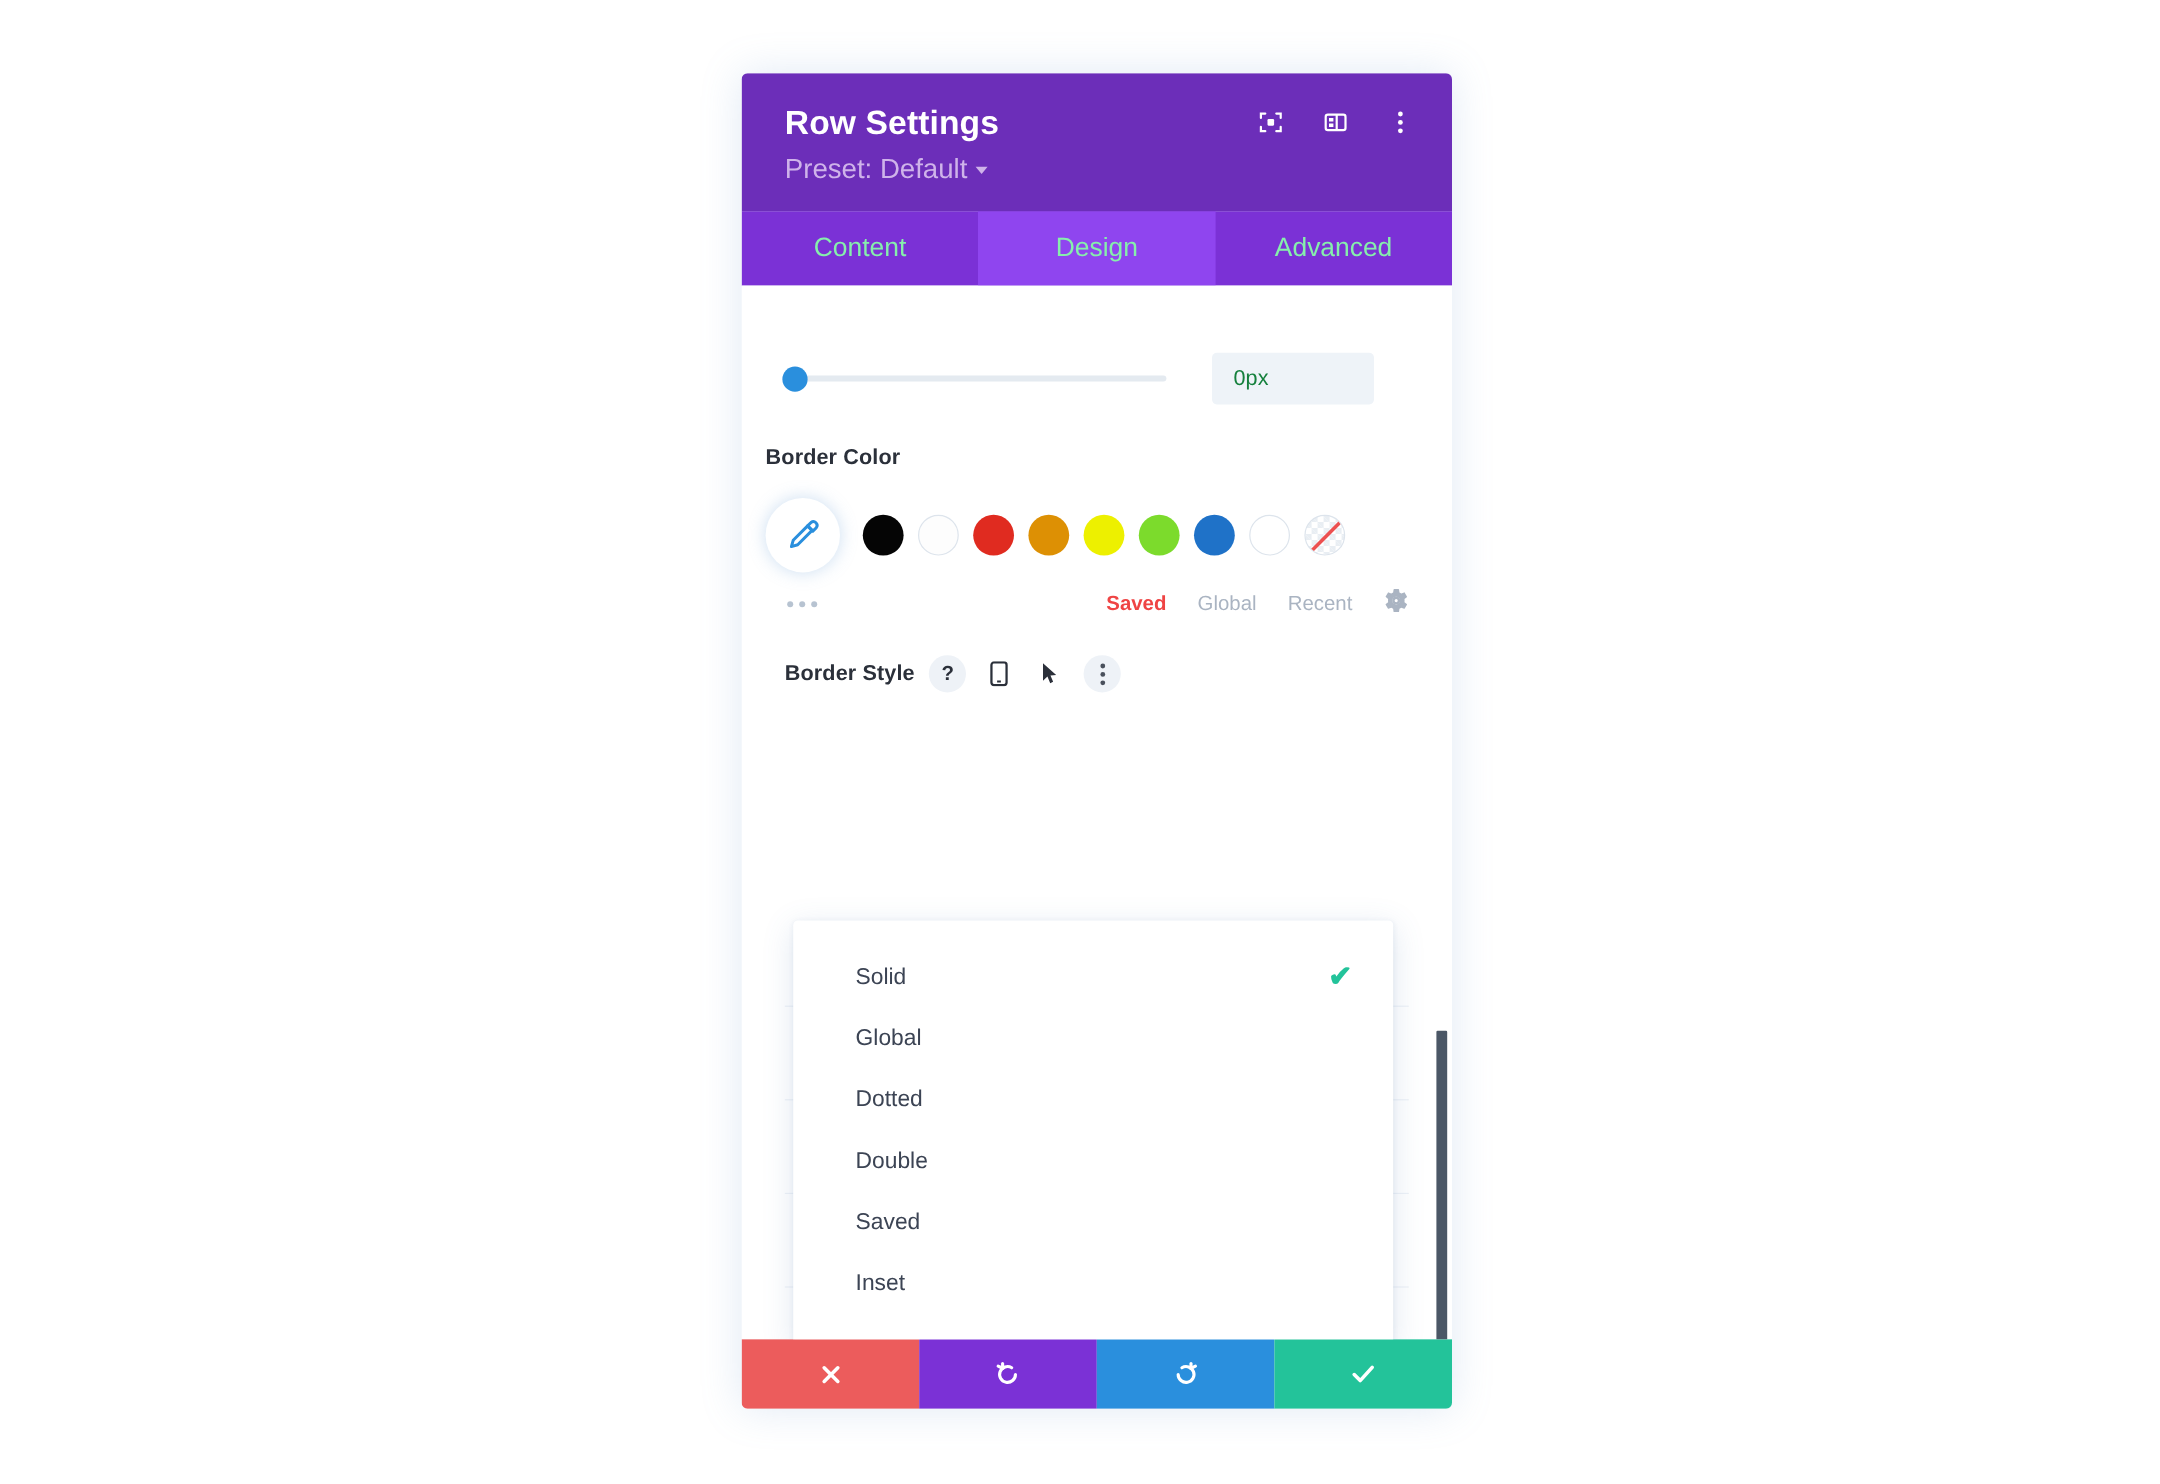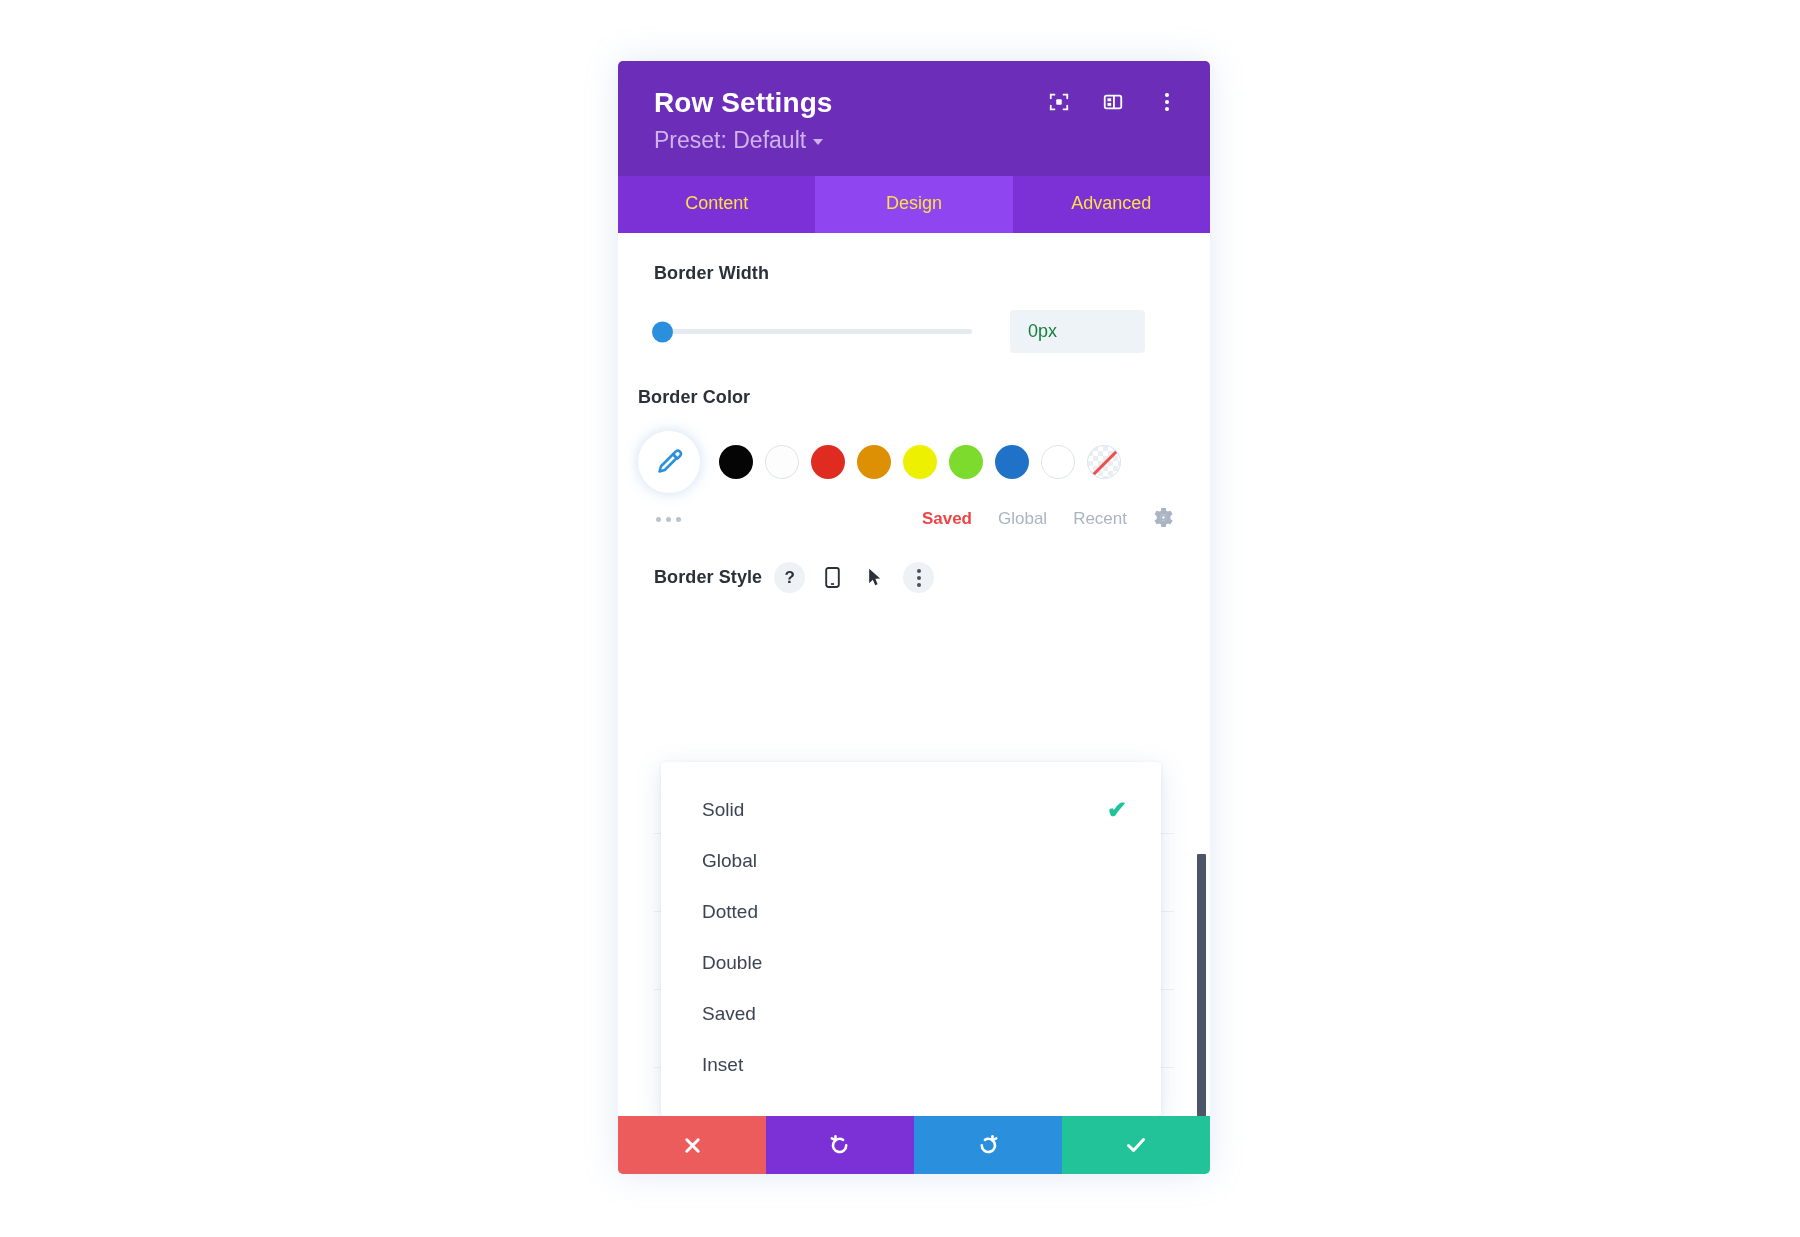--- a/index.html
+++ b/index.html
@@ -88,22 +88,22 @@
   
   .tabs {
     display: flex;
     background: #7b31d6;
     flex: 0 0 auto;
   }
   .tab {
     flex: 1 1 0;
     text-align: center;
     padding: 17px 0 19px 0;
-    color: #fde047;
-    font-size: 18px;
+    color: #86efac;
+    font-size: 22px;
     cursor: pointer;
   }
   .tab.active { background: #8f45ef; }
 
   
   .panel-body {
     position: relative;
     flex: 1 1 auto;
     background: #ffffff;
     overflow: hidden;
@@ -257,21 +257,21 @@
 
   
   .dropdown {
     position: absolute;
     left: 43px;
     top: 529px;
     width: 500px;
     background: #ffffff;
     border-radius: 4px;
     box-shadow: 0 6px 26px rgba(80,120,170,0.17), 0 1px 4px rgba(80,120,170,0.10);
-    padding: 22px 0 26px 1px;
+    padding: 22px 0 26px 12px;
     z-index: 5;
   }
   .dd-item {
     height: 51px;
     display: flex;
     align-items: center;
     padding: 0 34px 0 40px;
     font-size: 19px;
     color: #3c4454;
     cursor: pointer;
@@ -364,21 +364,20 @@
 
       <div class="bg-rows">
         <div class="bg-row-line" style="top:0px"></div>
         <div class="bg-row-line" style="top:78px"></div>
         <div class="bg-row-line" style="top:156px"></div>
         <div class="bg-row-line" style="top:234px"></div>
 
       </div>
 
       <div class="sec-width">
-        <div class="field-label">Border Width</div>
         <div class="slider-row">
           <div class="slider-track">
             <div class="slider-handle"></div>
           </div>
           <div class="value-box">0px</div>
         </div>
       </div>
 
       <div class="sec-color">
         <div class="field-label">Border Color</div>

